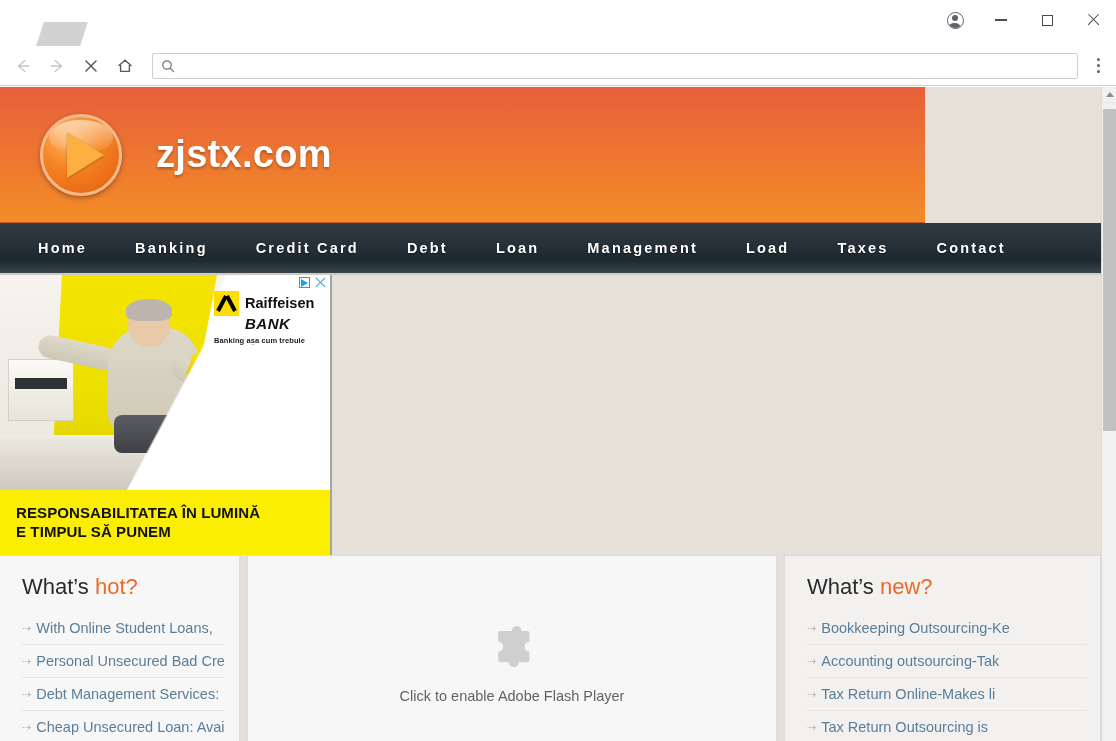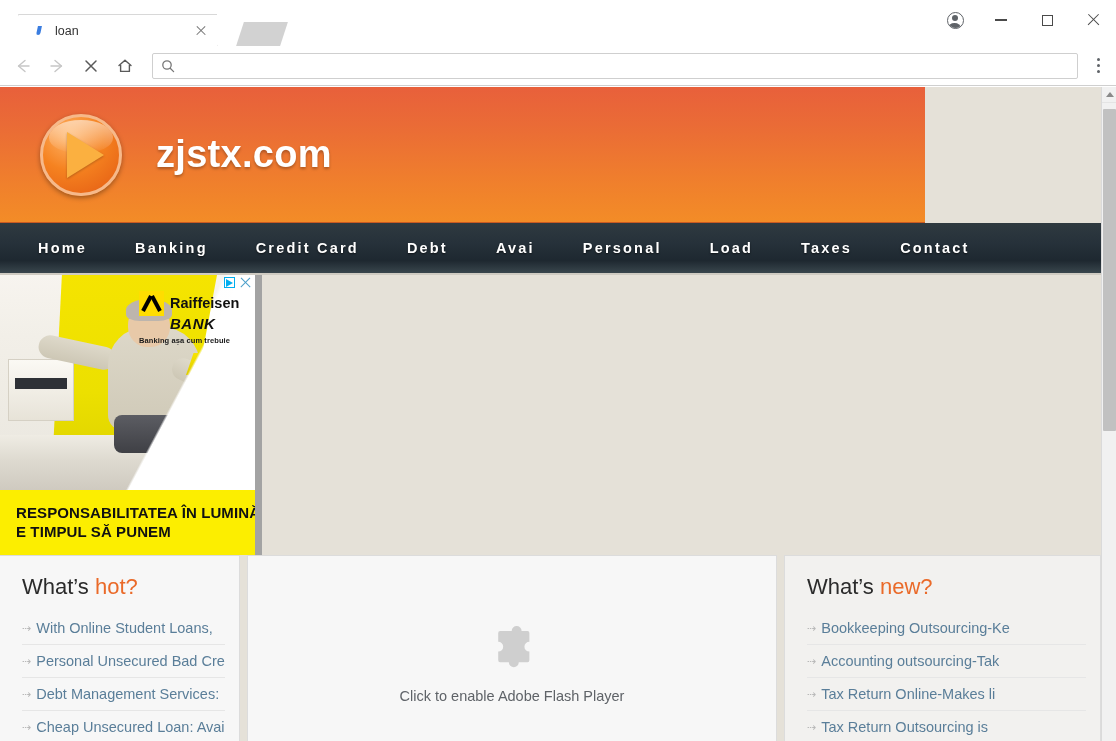--- a/index.html
+++ b/index.html
@@ -160,22 +160,22 @@
   }
   .nav-item {
     color: #ffffff; font-size: 14.5px; font-weight: bold; letter-spacing: 2.2px;
     padding: 0 24px; cursor: pointer; white-space: nowrap;
     text-shadow: 0 1px 2px rgba(0,0,0,0.6);
   }
 
   
   .ad-row { display: flex; width: 1101px; height: 280px; background: #e5e1d8; }
   .ad-box {
-    width: 262px; height: 280px; position: relative; overflow: hidden;
-    background: #a3a3a3; border-right: 7px solid #a3a3a3;
+    width: 332px; height: 280px; position: relative; overflow: hidden;
+    background: #a3a3a3; border-right: 2px solid #a3a3a3;
   }
   .ad-photo {
     position: absolute; left: 0; top: 0; width: 330px; height: 215px;
     background:
       linear-gradient(115deg, rgba(255,255,255,0) 52%, rgba(255,255,255,0.97) 53%),
       linear-gradient(to bottom, #f7f4ef 0%, #f2efe8 28%, #e9e6de 100%);
       overflow: hidden;
   }
   .ad-yellowwall {
     position:absolute; left: 52px; top: 0; width: 165px; height: 195px;
@@ -332,25 +332,20 @@
     background: #c1c1c1; border-radius: 1px; cursor: pointer;
   }
 </style>
 </head>
 <body>
 
 <div class="browser">
 
   <div class="titlebar">
     <div class="tabstrip">
-      <div class="tab">
-        <span class="tab-favicon"></span>
-        <span class="tab-title">loan</span>
-        <span class="tab-close"></span>
-      </div>
       <div class="newtab-stub"></div>
     </div>
 
     <div class="wincontrols">
       <div class="wc-btn">
         <span class="avatar-icon"></span>
       </div>
       <div class="wc-btn">
         <span class="min-icon"></span>
       </div>
@@ -411,22 +406,22 @@
           <span class="logo-play"></span>
         </div>
         <div class="logo-text">zjstx.com</div>
       </div>
 
       <div class="site-nav">
         <div class="nav-item">Home</div>
         <div class="nav-item">Banking</div>
         <div class="nav-item">Credit Card</div>
         <div class="nav-item">Debt</div>
-        <div class="nav-item">Avai</div>
-        <div class="nav-item">Personal</div>
+        <div class="nav-item">Loan</div>
+        <div class="nav-item">Management</div>
         <div class="nav-item">Load</div>
         <div class="nav-item">Taxes</div>
         <div class="nav-item">Contact</div>
       </div>
 
       <div class="ad-row">
         <div class="ad-box">
           <div class="ad-photo">
             <div class="ad-yellowwall"></div>
             <div class="ad-yellowwall2"></div>

